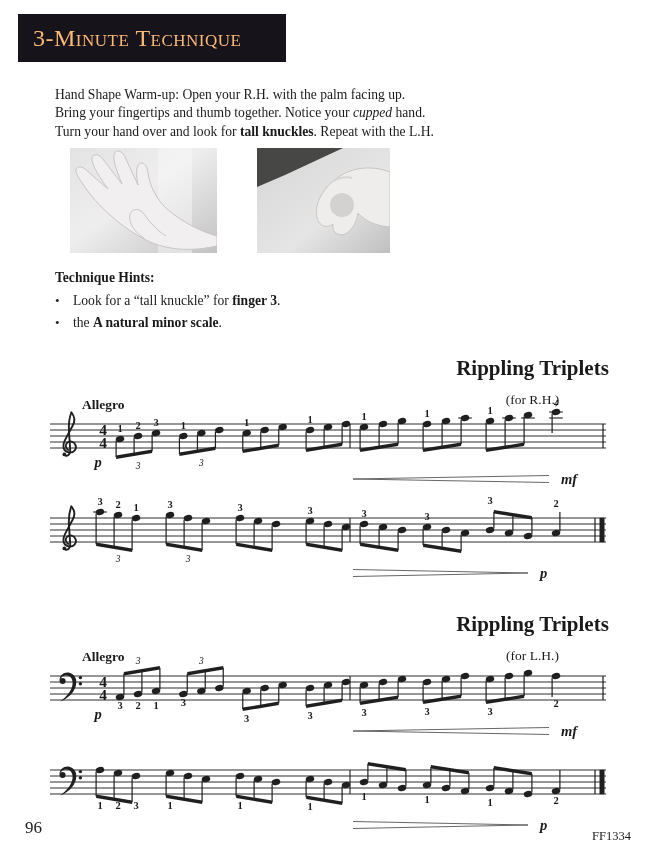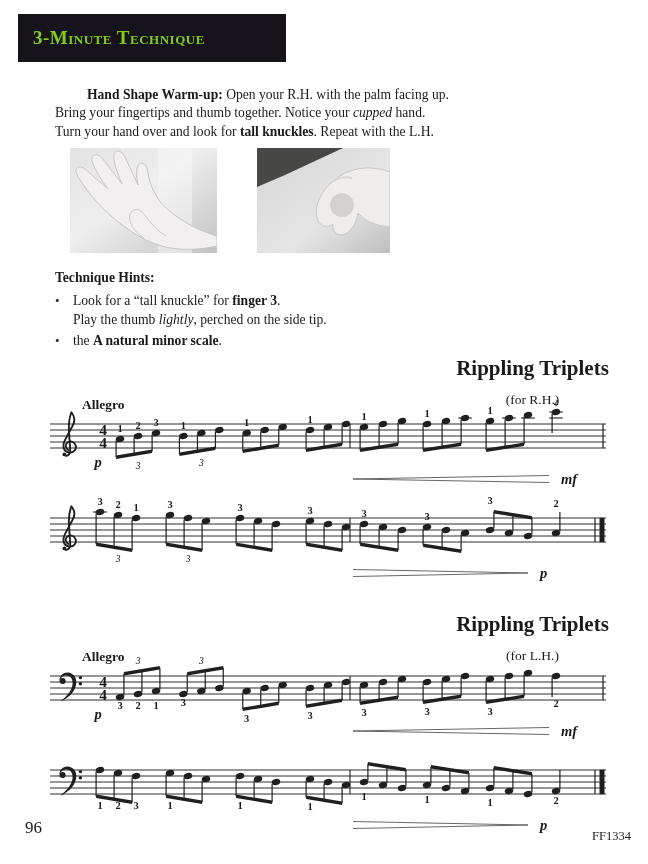--- a/index.html
+++ b/index.html
@@ -7,22 +7,22 @@
     position:relative; width:648px; height:864px; margin:0 auto;
     background:#ffffff; font-family:"Liberation Serif", serif; color:#1a1a1a;
     overflow:hidden;
   }
   .header {
     position:absolute; left:18px; top:14px; width:268px; height:48px;
     background:#17131a; display:flex; align-items:center; box-sizing:border-box;
     padding-left:15px;
   }
   .header-title {
-    font-variant:small-caps; font-weight:bold; font-size:19px;
-    letter-spacing:0.5px; color:#84cc16;
+    font-variant:small-caps; font-weight:normal; font-size:24px;
+    letter-spacing:0.5px; color:#fdba74;
   }
   .warmup { position:absolute; left:55px; top:86px; width:430px; font-size:13.6px; line-height:18.4px; }
   .photos { position:absolute; left:70px; top:148px; display:flex; gap:40px; }
   .photo { height:105px; overflow:hidden; }
   .photo-1 { width:147px; }
   .photo-2 { width:133px; }
   .hints { position:absolute; left:55px; top:269px; width:440px; font-size:13.6px; line-height:18.4px; }
   .hints-title { font-weight:bold; margin-bottom:5px; }
   .bullet { display:flex; margin-top:3px; }
   .bullet .dot { width:18px; font-size:13px; }
@@ -41,21 +41,21 @@
 </head>
 <body>
 
 <div class="page">
 
   <div class="header">
     <span class="header-title">3-Minute Technique</span>
   </div>
 
   <div class="warmup">
-      <div><span style="font-weight: bold; margin-left: 32px;">Hand Shape Warm-up:</span><span> Open your R.H. with the palm facing up.</span></div>
+      <div><span style="font-weight: normal;">Hand Shape Warm-up:</span><span> Open your R.H. with the palm facing up.</span></div>
       <div><span>Bring your fingertips and thumb together. Notice your </span><span style="font-style: italic;">cupped</span><span> hand.</span></div>
       <div><span>Turn your hand over and look for </span><span style="font-weight: bold; text-align: right;">tall knuckles</span><span>. Repeat with the L.H.</span></div>
     </div>
 
   <div class="photos">
     <div class="photo photo-1">
       <svg width="147" height="105" viewBox="0 0 147 105">
         <defs>
           <linearGradient id="g1" x1="0" y1="0" x2="1" y2="1">
             <stop offset="0" stop-color="#e3e3e3"></stop>
@@ -87,21 +87,20 @@
     </div>
   </div>
 
   <div class="hints">
     <div class="hints-title">Technique Hints:</div>
     <div>
         <div class="bullet">
           <span class="dot">•</span>
           <div>
             <div><span>Look for a “tall knuckle” for </span><span style="font-weight: bold;">finger 3</span><span>.</span></div>
-            <div><span>Play the thumb </span><span style="font-style: italic;">lightly</span><span>, perched on the side tip.</span></div>
           </div>
         </div>
         <div class="bullet">
           <span class="dot">•</span>
           <div>
             <div><span>the </span><span style="font-weight: bold;">A natural minor scale</span><span>.</span></div>
           </div>
         </div>
       </div>
   </div>

